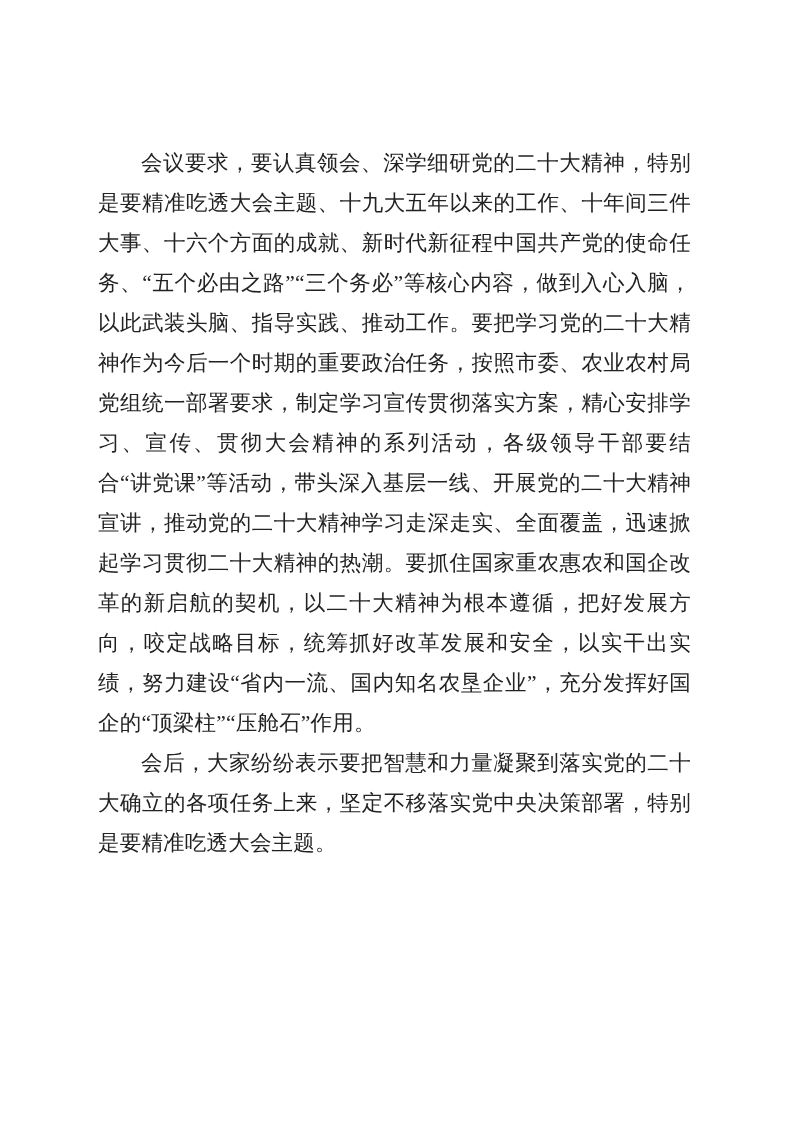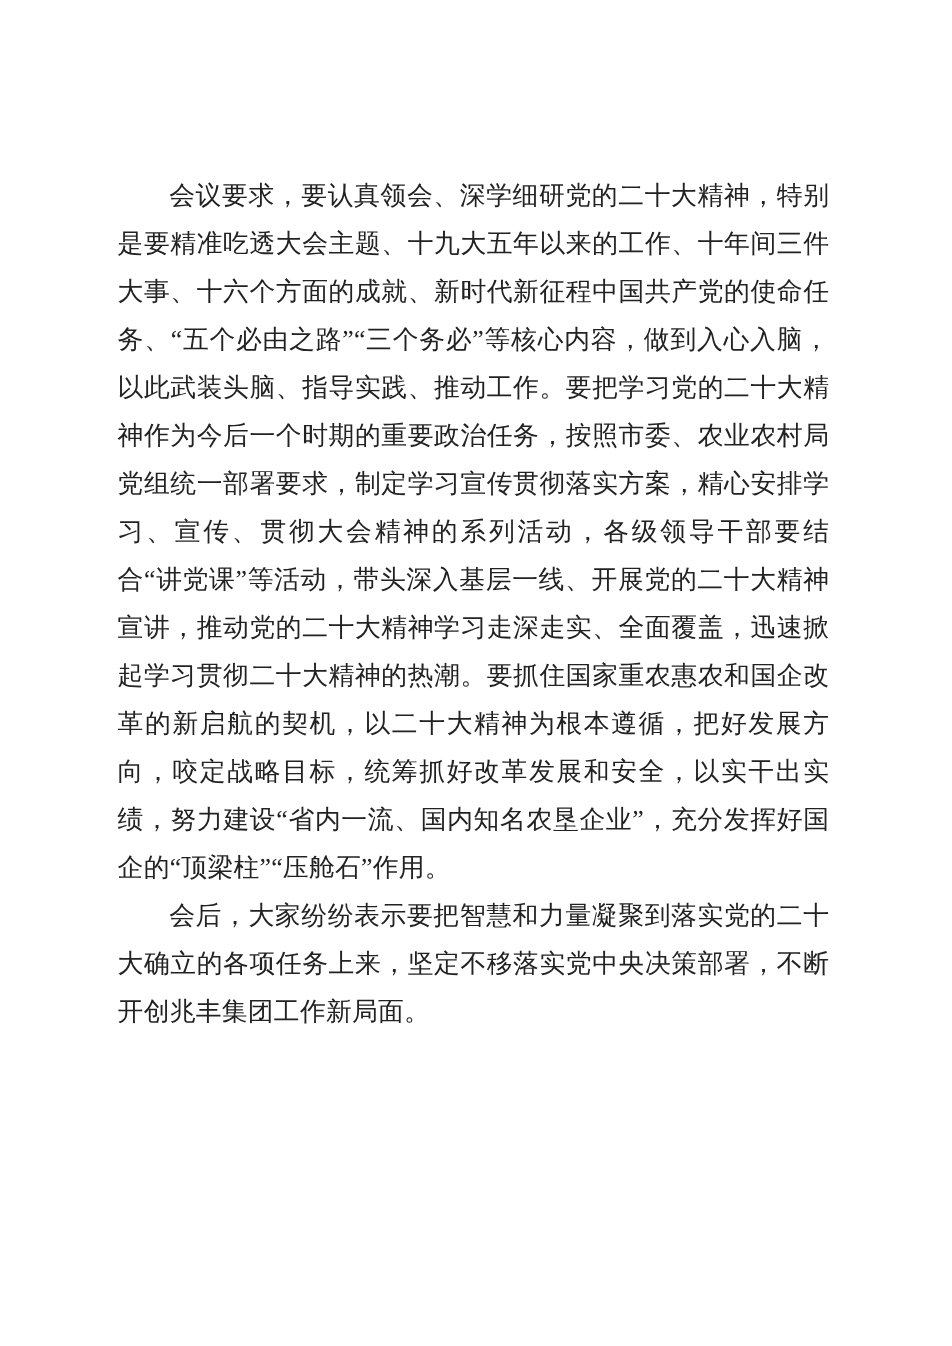--- a/index.html
+++ b/index.html
@@ -33,15 +33,15 @@
     letter-spacing: 0.2px;
     font-weight: 400;
   }
 </style>
 </head>
 <body>
 
 <div class="page">
   <div class="text-block">
     <p>会议要求，要认真领会、深学细研党的二十大精神，特别是要精准吃透大会主题、十九大五年以来的工作、十年间三件大事、十六个方面的成就、新时代新征程中国共产党的使命任务、“五个必由之路”“三个务必”等核心内容，做到入心入脑，以此武装头脑、指导实践、推动工作。要把学习党的二十大精神作为今后一个时期的重要政治任务，按照市委、农业农村局党组统一部署要求，制定学习宣传贯彻落实方案，精心安排学习、宣传、贯彻大会精神的系列活动，各级领导干部要结合“讲党课”等活动，带头深入基层一线、开展党的二十大精神宣讲，推动党的二十大精神学习走深走实、全面覆盖，迅速掀起学习贯彻二十大精神的热潮。要抓住国家重农惠农和国企改革的新启航的契机，以二十大精神为根本遵循，把好发展方向，咬定战略目标，统筹抓好改革发展和安全，以实干出实绩，努力建设“省内一流、国内知名农垦企业”，充分发挥好国企的“顶梁柱”“压舱石”作用。</p>
-    <p>会后，大家纷纷表示要把智慧和力量凝聚到落实党的二十大确立的各项任务上来，坚定不移落实党中央决策部署，不断开创兆丰集团工作新局面。</p>
+    <p>会后，大家纷纷表示要把智慧和力量凝聚到落实党的二十大确立的各项任务上来，坚定不移落实党中央决策部署，特别是要精准吃透大会主题。</p>
   </div>
 </div>
 
 </body></html>

